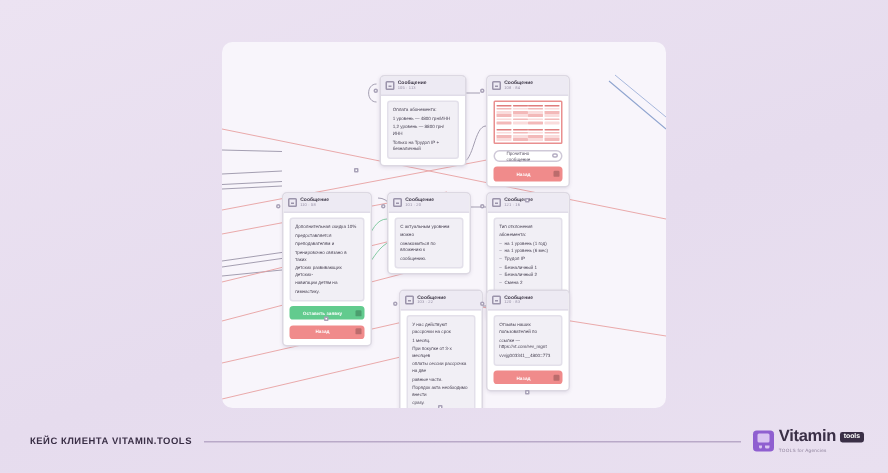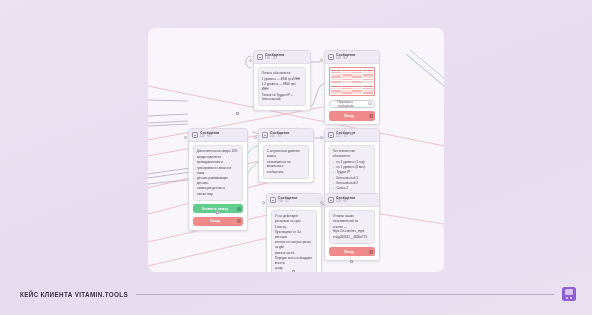--- a/index.html
+++ b/index.html
@@ -452,16 +452,23 @@
 
   <div id="footer">
     <div id="footer-label">КЕЙС КЛИЕНТА VITAMIN.TOOLS</div>
     <div id="footer-rule"></div>
     <div id="logo">
       <div class="logo-mark">
         <span class="cap"></span>
           <span class="leg"></span>
           <span class="leg2"></span>
       </div>
+      <div class="logo-txtwrap">
+        <div class="logo-row">
+          <span class="logo-name">Vitamin</span>
+          <span class="logo-badge">tools</span>
+        </div>
+        <span class="logo-tag">TOOLS for Agеncies</span>
+      </div>
     </div>
   </div>
 
 </div>
 
 </body></html>

